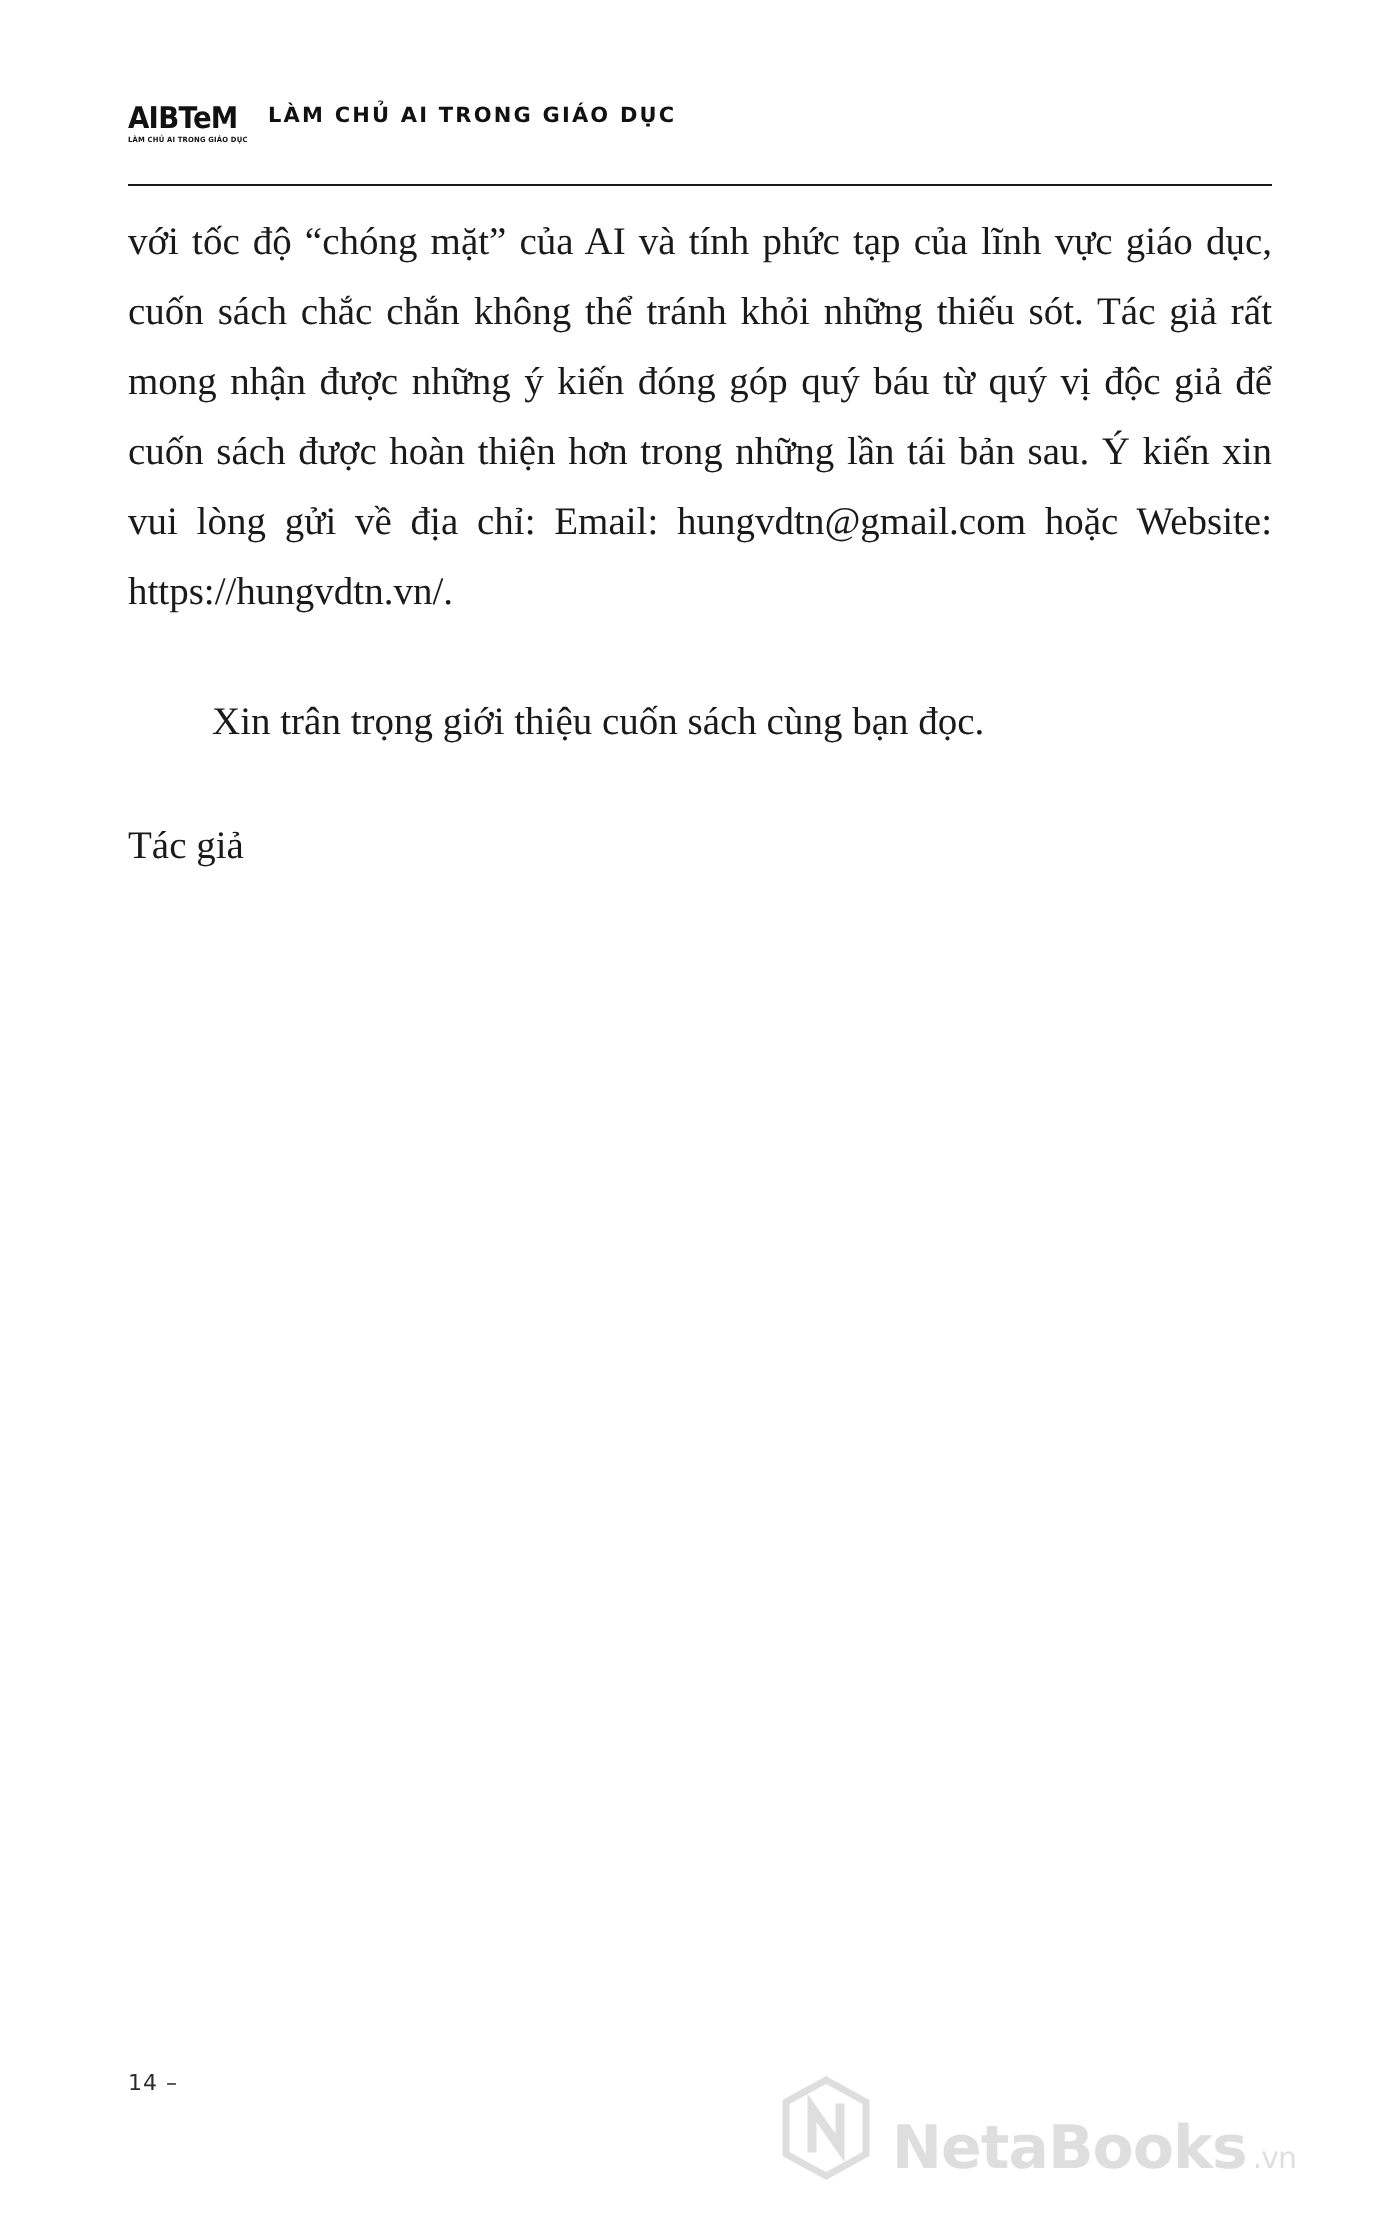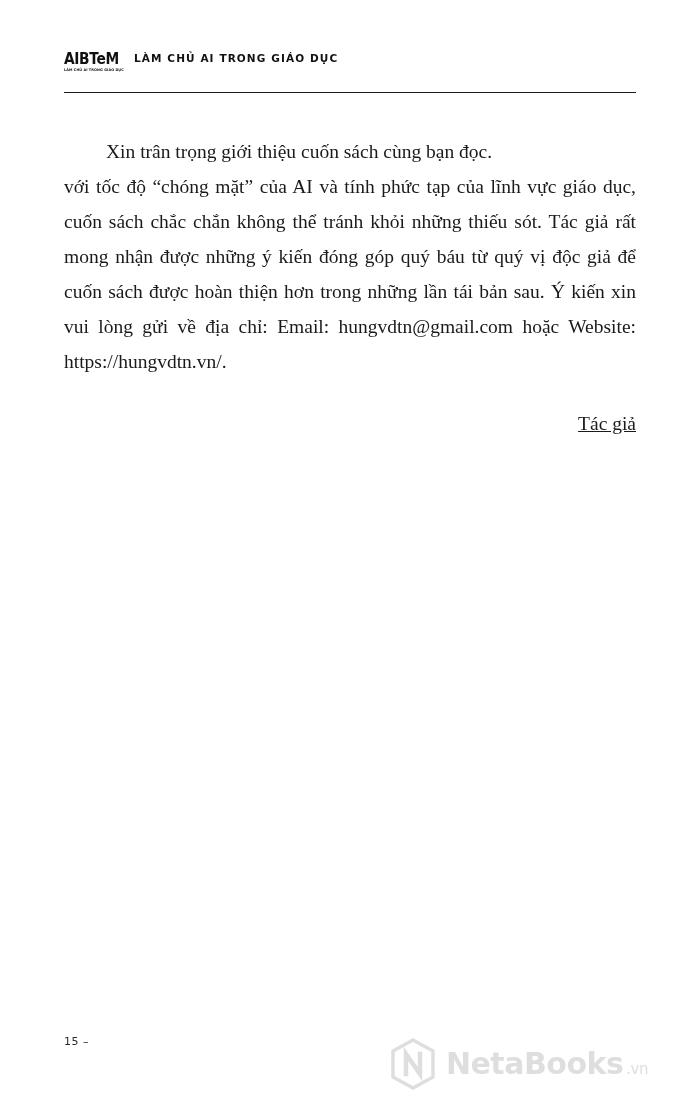--- a/index.html
+++ b/index.html
@@ -99,24 +99,23 @@
   }
 
   .para.indent {
     text-indent: 42px;
     margin-top: 30px;
     text-align: left;
   }
 
   .signature-block {
     margin-top: 28px;
-    text-align: right;
+    text-align: left;
     font-size: 19.5px;
     line-height: 34px;
-    text-decoration: underline;
   }
   .signature-role {
     display: block;
   }
   .signature-name {
     display: block;
     font-size: 19px;
     letter-spacing: 0.2px;
   }
 
@@ -137,21 +136,21 @@
     font-size: 11px;
     color: #2b2b2b;
     letter-spacing: 0.5px;
   }
 
   .watermark {
     position: absolute;
     right: 52px;
     bottom: 30px;
     display: flex;
-    align-items: center;
+    align-items: flex-end;
     gap: 10px;
     opacity: 0.22;
   }
   .watermark-mark svg { display: block; }
   .watermark-text {
     font-family: "DejaVu Sans", sans-serif;
     font-size: 30px;
     font-weight: bold;
     color: #6e6e6e;
     letter-spacing: -0.5px;
@@ -173,30 +172,30 @@
     <div class="brand-logo">
       <span class="brand-main">AIBTeM</span>
       <span class="brand-sub">LÀM CHỦ AI TRONG GIÁO DỤC</span>
     </div>
     <div class="header-title">LÀM CHỦ AI TRONG GIÁO DỤC</div>
   </div>
 
   <div class="header-rule"></div>
 
   <div class="content">
+    <p class="para">với tốc độ “chóng mặt” của AI và tính phức tạp của lĩnh vực giáo dục, cuốn sách chắc chắn không thể tránh khỏi những thiếu sót. Tác giả rất mong nhận được những ý kiến đóng góp quý báu từ quý vị độc giả để cuốn sách được hoàn thiện hơn trong những lần tái bản sau. Ý kiến xin vui lòng gửi về địa chỉ: Email: hungvdtn@gmail.com hoặc Website: https://hungvdtn.vn/.</p>
     <p class="para indent">Xin trân trọng giới thiệu cuốn sách cùng bạn đọc.</p>
-    <p class="para">với tốc độ “chóng mặt” của AI và tính phức tạp của lĩnh vực giáo dục, cuốn sách chắc chắn không thể tránh khỏi những thiếu sót. Tác giả rất mong nhận được những ý kiến đóng góp quý báu từ quý vị độc giả để cuốn sách được hoàn thiện hơn trong những lần tái bản sau. Ý kiến xin vui lòng gửi về địa chỉ: Email: hungvdtn@gmail.com hoặc Website: https://hungvdtn.vn/.</p>
 
     <div class="signature-block">
       <span class="signature-role">Tác giả</span>
     </div>
   </div>
 
   <div class="footer">
-    <div class="page-number">15  –</div>
+    <div class="page-number">14  –</div>
 
     <div class="watermark">
       <span class="watermark-mark">
         <svg width="46" height="52" viewBox="0 0 46 52" aria-hidden="true">
           <polygon points="23,2 43,13 43,39 23,50 3,39 3,13" fill="none" stroke="#6e6e6e" stroke-width="3.5"></polygon>
           <path d="M16 36 L16 16 L30 36 L30 16" fill="none" stroke="#6e6e6e" stroke-width="4.5" stroke-linecap="square" stroke-linejoin="miter"></path>
         </svg>
       </span>
       <span class="watermark-text">
         <span>NetaBooks</span><span class="suffix">.vn</span>

